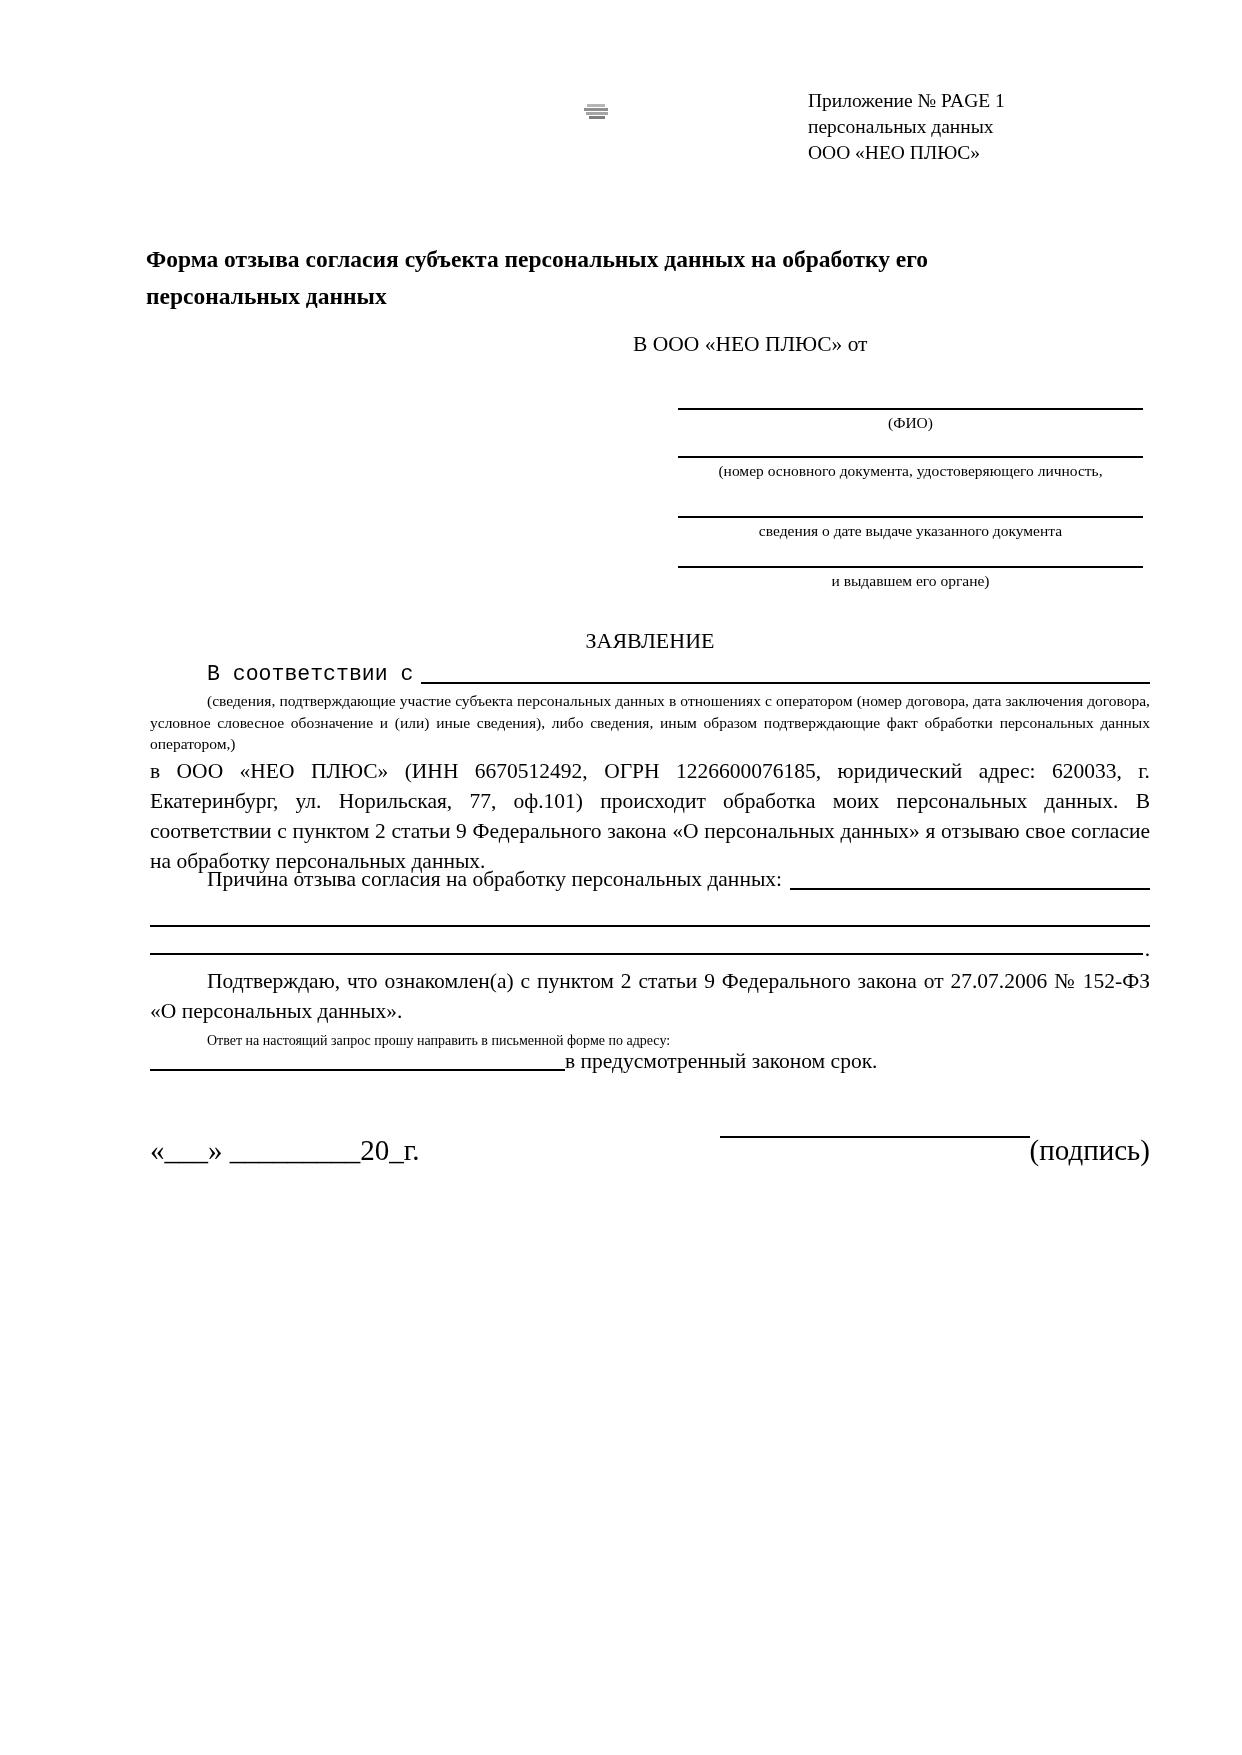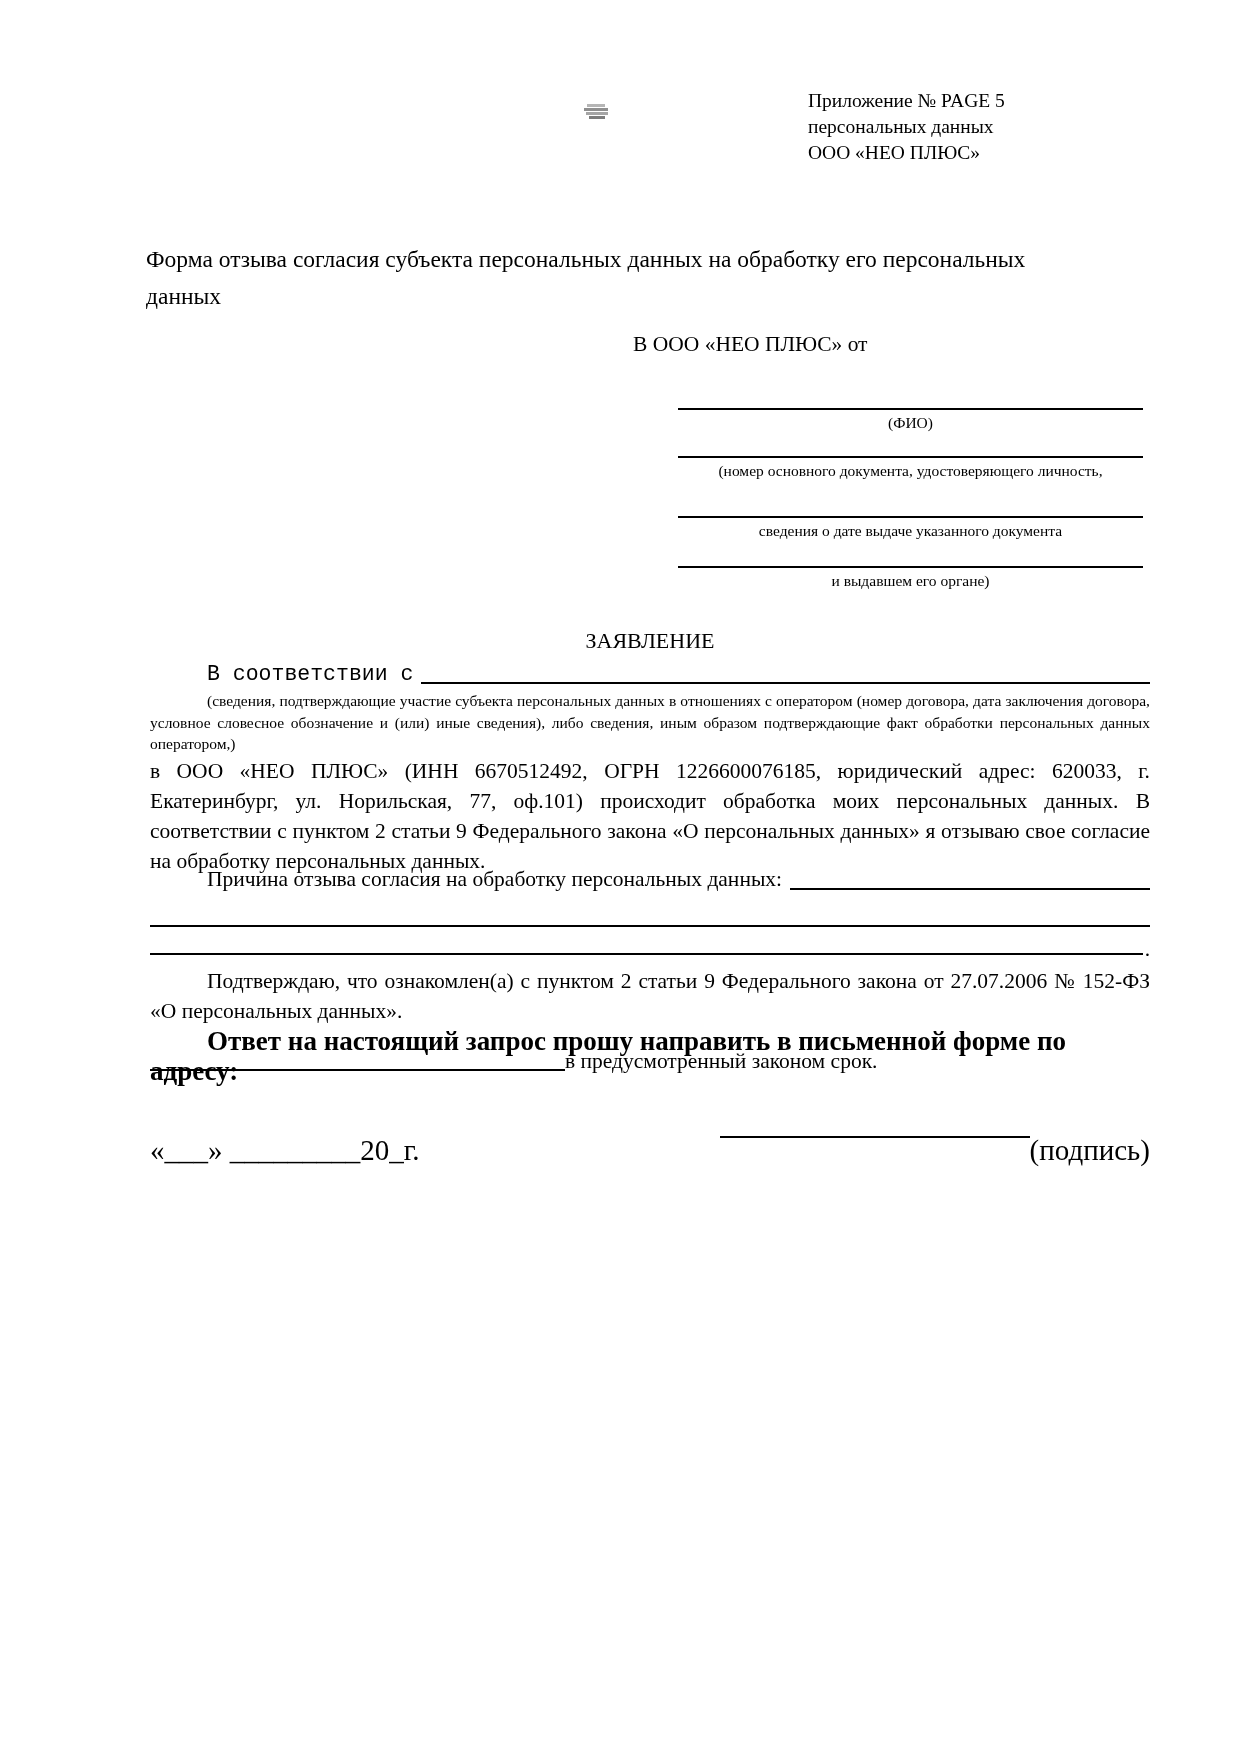--- a/index.html
+++ b/index.html
@@ -15,21 +15,21 @@
   }
   .abs { position: absolute; }
 
   
   .appendix { left: 808px; top: 88px; width: 360px; font-size: 19.5px; line-height: 26px; }
 
   
   .obj-icon { left: 584px; top: 102px; width: 26px; height: 22px; }
 
   
-  .doc-title { left: 146px; top: 241px; width: 890px; font-size: 23.5px; font-weight: normal; line-height: 37px; }
+  .doc-title { left: 146px; top: 241px; width: 890px; font-size: 23.5px; font-weight: bold; line-height: 37px; }
 
   
   .to-line { left: 633px; top: 332px; font-size: 21.5px; }
   .fline { left: 678px; width: 465px; border-bottom: 2px solid #000; height: 0; }
   .fcap  { left: 678px; width: 465px; text-align: center; font-size: 15.5px; line-height: 20px; }
 
   .heading   { left: 150px; top: 628px; width: 1000px; text-align: center; font-size: 22px; }
   .intro-row { left: 150px; top: 660px; width: 1000px; display: flex; font-size: 21.5px; line-height: 28px; }
   .intro-row .prefix { margin-left: 57px; white-space: nowrap; font-family: Liberation Mono, monospace; }
   .fill { flex: 1; border-bottom: 2px solid #000; margin: 0 0 4px 8px; }
@@ -43,21 +43,21 @@
   .reason-row .label { margin-left: 57px; white-space: nowrap; }
 
   .rule-full { left: 150px; top: 925px; width: 1000px; border-bottom: 2px solid #000; height: 0; }
   .rule2-row { left: 150px; top: 938px; width: 1000px; display: flex; align-items: flex-end;
                font-size: 21.5px; line-height: 22px; }
   .rule2-row .line { flex: 1; border-bottom: 2px solid #000; margin-bottom: 5px; }
   .rule2-row .dot  { margin-left: 2px; }
 
   .confirm-par { left: 150px; top: 966px; width: 1000px; font-size: 21.5px; line-height: 30px;
                  text-indent: 57px; text-align: justify; }
-  .reply-par   { left: 150px; top: 1026px; width: 1000px; font-size: 27px; line-height: 30px; text-indent: 57px; font-weight: bold; }
+  .reply-par   { left: 150px; top: 1026px; width: 1000px; font-size: 14px; line-height: 30px; text-indent: 57px; }
   .reply2-row  { left: 150px; top: 1046px; width: 1000px; display: flex; align-items: flex-end;
                  font-size: 21.5px; line-height: 30px; }
   .reply2-row .line { width: 415px; border-bottom: 2px solid #000; margin-bottom: 5px; }
 
   .footer-row { left: 150px; top: 1136px; width: 1000px; display: flex;
                 justify-content: space-between; align-items: flex-end; font-size: 29px; line-height: 28px; }
   .sig-group { display: flex; align-items: flex-start; }
   .sig-group .line { width: 310px; border-bottom: 2px solid #000; margin-bottom: 5px; }
 </style>
 </head>
@@ -68,21 +68,21 @@
   <div class="abs obj-icon">
     <svg width="26" height="22" viewBox="0 0 26 22" xmlns="http://www.w3.org/2000/svg">
       <rect x="3" y="2" width="18" height="3" fill="#b5b5b5"></rect>
       <rect x="0" y="6" width="24" height="3" fill="#8f8f8f"></rect>
       <rect x="2" y="10" width="22" height="3" fill="#a5a5a5"></rect>
       <rect x="5" y="14" width="16" height="3" fill="#7d7d7d"></rect>
     </svg>
   </div>
 
   <div class="abs appendix">
-    <div>Приложение №  PAGE 5</div>
+    <div>Приложение №  PAGE 1</div>
     <div>персональных данных</div>
     <div>ООО «НЕО ПЛЮС»</div>
   </div>
 
   <div class="abs doc-title">Форма отзыва согласия субъекта персональных данных на обработку его персональных данных</div>
 
   <div class="abs to-line">В ООО «НЕО ПЛЮС» от</div>
 
   <div class="abs fline" style="top:408px"></div>
   <div class="abs fcap" style="top:413px">(ФИО)</div>

